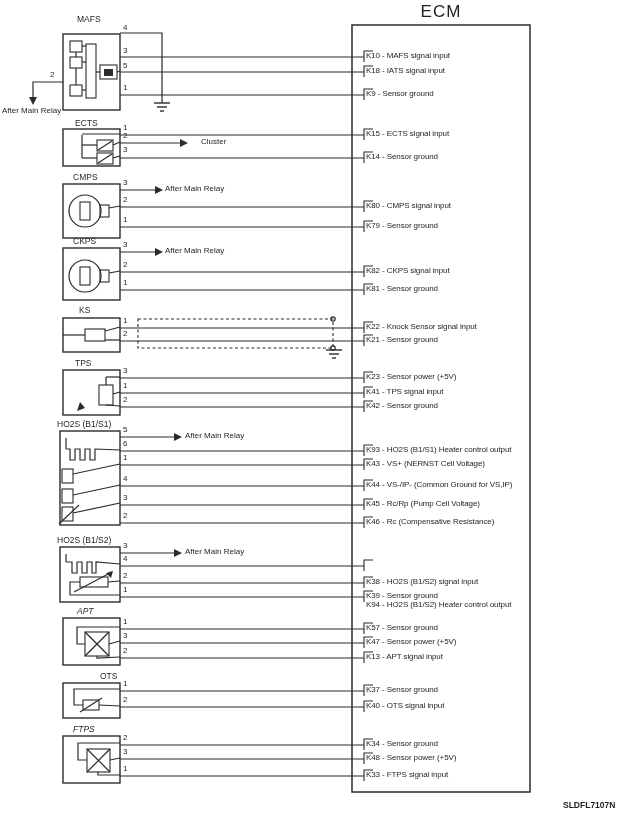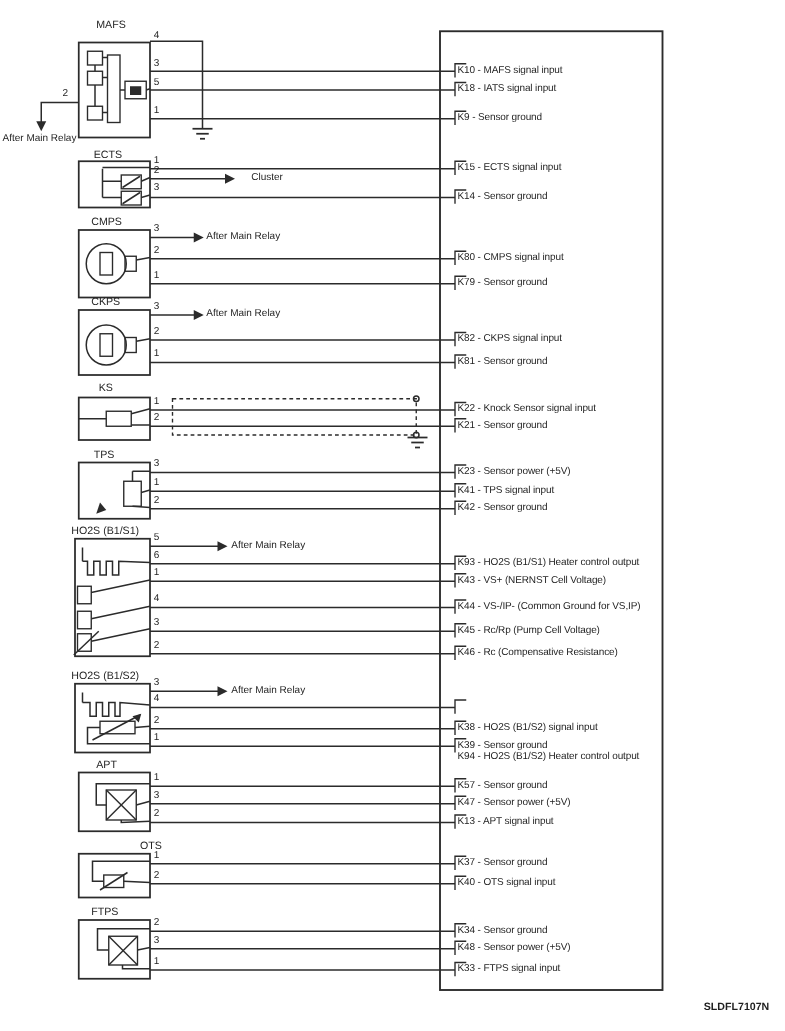--- a/index.html
+++ b/index.html
@@ -180,20 +180,21 @@
       <polygon points="182,553 174,549 174,557" fill="#2b2b2b"></polygon>
       <polygon points="77,411 85,408 80,402" fill="#2b2b2b"></polygon>
       <polygon points="113,571 106,573 111,578" fill="#2b2b2b"></polygon>
       <line x1="154" y1="103" x2="170" y2="103" stroke="#2b2b2b" stroke-width="1.4"></line>
       <line x1="157" y1="107" x2="167" y2="107" stroke="#2b2b2b" stroke-width="1.4"></line>
       <line x1="160" y1="111" x2="164" y2="111" stroke="#2b2b2b" stroke-width="1.4"></line>
       <line x1="326" y1="350" x2="342" y2="350" stroke="#2b2b2b" stroke-width="1.4"></line>
       <line x1="329" y1="354" x2="339" y2="354" stroke="#2b2b2b" stroke-width="1.4"></line>
       <line x1="332" y1="358" x2="336" y2="358" stroke="#2b2b2b" stroke-width="1.4"></line>
     </svg>
+  <div class="txt ecm-title" id="ecm-title" style="left: 352px; top: 3px;">ECM</div>
   <div class="txt code" id="figure-code" style="left: 563px; top: 801px;">SLDFL7107N</div>
   <div id="labels">
       <div class="txt pin-label" style="left: 366px; top: 52px;">K10 - MAFS signal input</div>
       <div class="txt pin-label" style="left: 366px; top: 67px;">K18 - IATS signal input</div>
       <div class="txt pin-label" style="left: 366px; top: 90px;">K9 - Sensor ground</div>
       <div class="txt pin-label" style="left: 366px; top: 130px;">K15 - ECTS signal input</div>
       <div class="txt pin-label" style="left: 366px; top: 153px;">K14 - Sensor ground</div>
       <div class="txt pin-label" style="left: 366px; top: 202px;">K80 - CMPS signal input</div>
       <div class="txt pin-label" style="left: 366px; top: 222px;">K79 - Sensor ground</div>
       <div class="txt pin-label" style="left: 366px; top: 267px;">K82 - CKPS signal input</div>
@@ -249,28 +250,28 @@
       <div class="txt pin-num" style="left: 123px; top: 440px;">6</div>
       <div class="txt pin-num" style="left: 123px; top: 454px;">1</div>
       <div class="txt pin-num" style="left: 123px; top: 475px;">4</div>
       <div class="txt pin-num" style="left: 123px; top: 494px;">3</div>
       <div class="txt pin-num" style="left: 123px; top: 512px;">2</div>
       <div class="txt sensor-name" style="left: 57px; top: 536px;">HO2S (B1/S2)</div>
       <div class="txt pin-num" style="left: 123px; top: 542px;">3</div>
       <div class="txt pin-num" style="left: 123px; top: 555px;">4</div>
       <div class="txt pin-num" style="left: 123px; top: 572px;">2</div>
       <div class="txt pin-num" style="left: 123px; top: 586px;">1</div>
-      <div class="txt sensor-name" style="left: 77px; top: 607px;">APT</div>
+      <div class="txt sensor-name" style="left: 77px; top: 607px; font-style: italic;">APT</div>
       <div class="txt pin-num" style="left: 123px; top: 618px;">1</div>
       <div class="txt pin-num" style="left: 123px; top: 632px;">3</div>
       <div class="txt pin-num" style="left: 123px; top: 647px;">2</div>
-      <div class="txt sensor-name" style="left: 72px; top: 672px; padding-left: 40px;">OTS</div>
+      <div class="txt sensor-name" style="left: 60px; top: 672px; padding-left: 40px;">OTS</div>
       <div class="txt pin-num" style="left: 123px; top: 680px;">1</div>
       <div class="txt pin-num" style="left: 123px; top: 696px;">2</div>
-      <div class="txt sensor-name" style="left: 73px; top: 725px;">FTPS</div>
+      <div class="txt sensor-name" style="left: 73px; top: 725px; font-style: italic;">FTPS</div>
       <div class="txt pin-num" style="left: 123px; top: 734px;">2</div>
       <div class="txt pin-num" style="left: 123px; top: 748px;">3</div>
       <div class="txt pin-num" style="left: 123px; top: 765px;">1</div>
       <div class="txt anno" style="left: 2px; top: 107px;">After Main Relay</div>
       <div class="txt anno" style="left: 189px; top: 138px; margin-left: 12px;">Cluster</div>
       <div class="txt anno" style="left: 165px; top: 185px;">After Main Relay</div>
       <div class="txt anno" style="left: 165px; top: 247px;">After Main Relay</div>
       <div class="txt anno" style="left: 185px; top: 432px;">After Main Relay</div>
       <div class="txt anno" style="left: 185px; top: 548px;">After Main Relay</div>
     </div>

